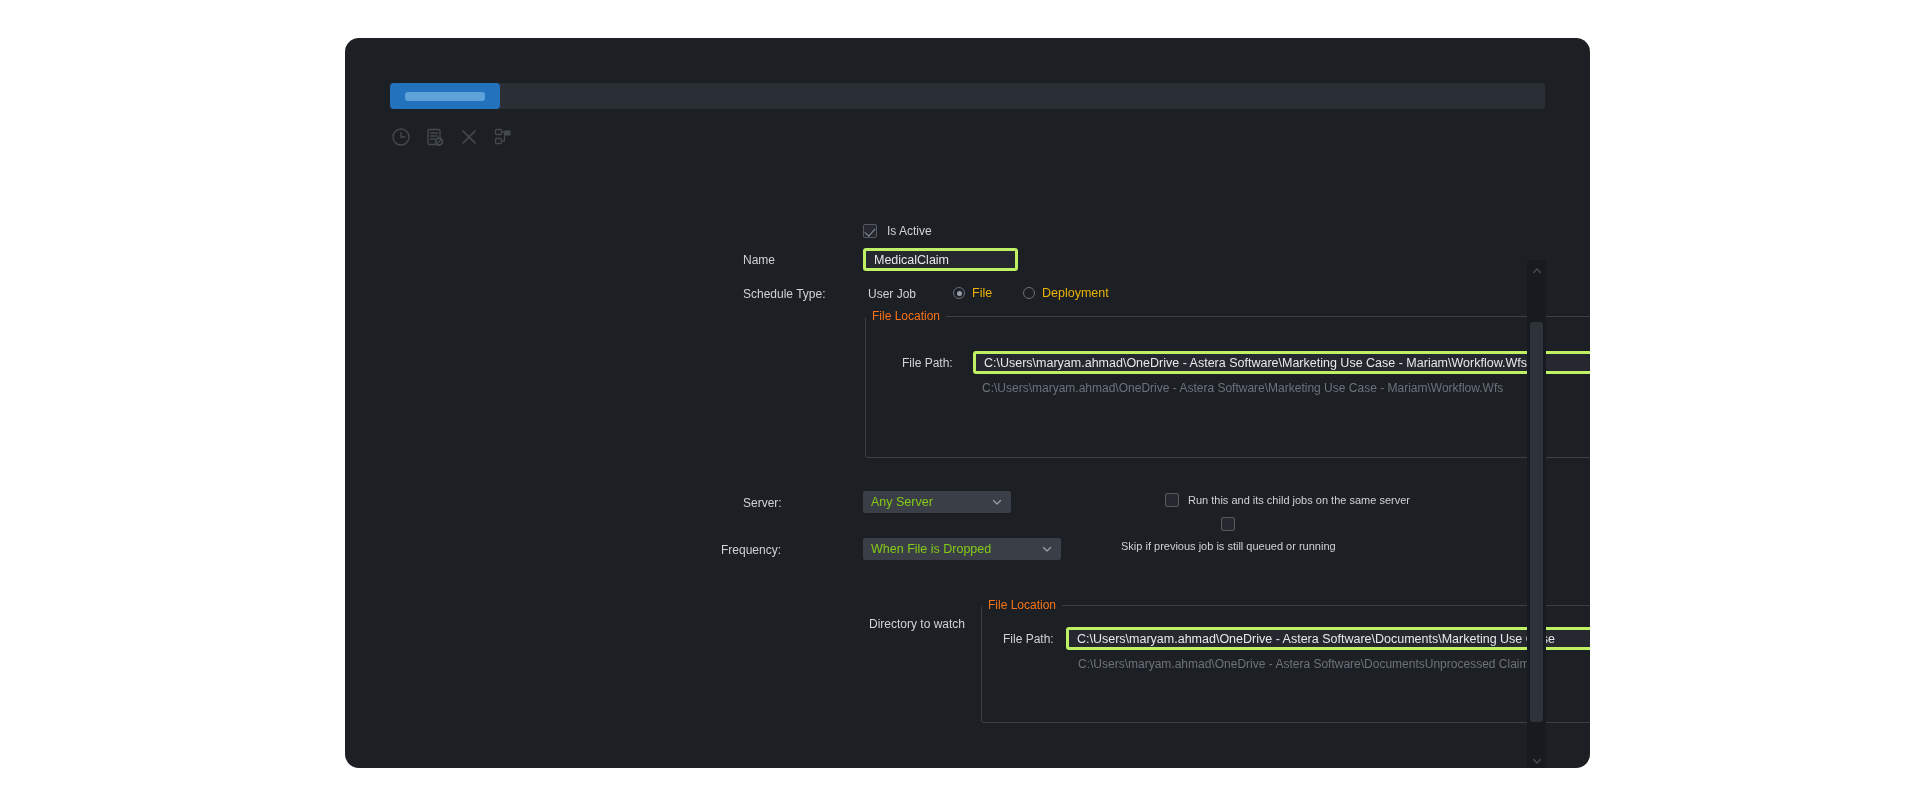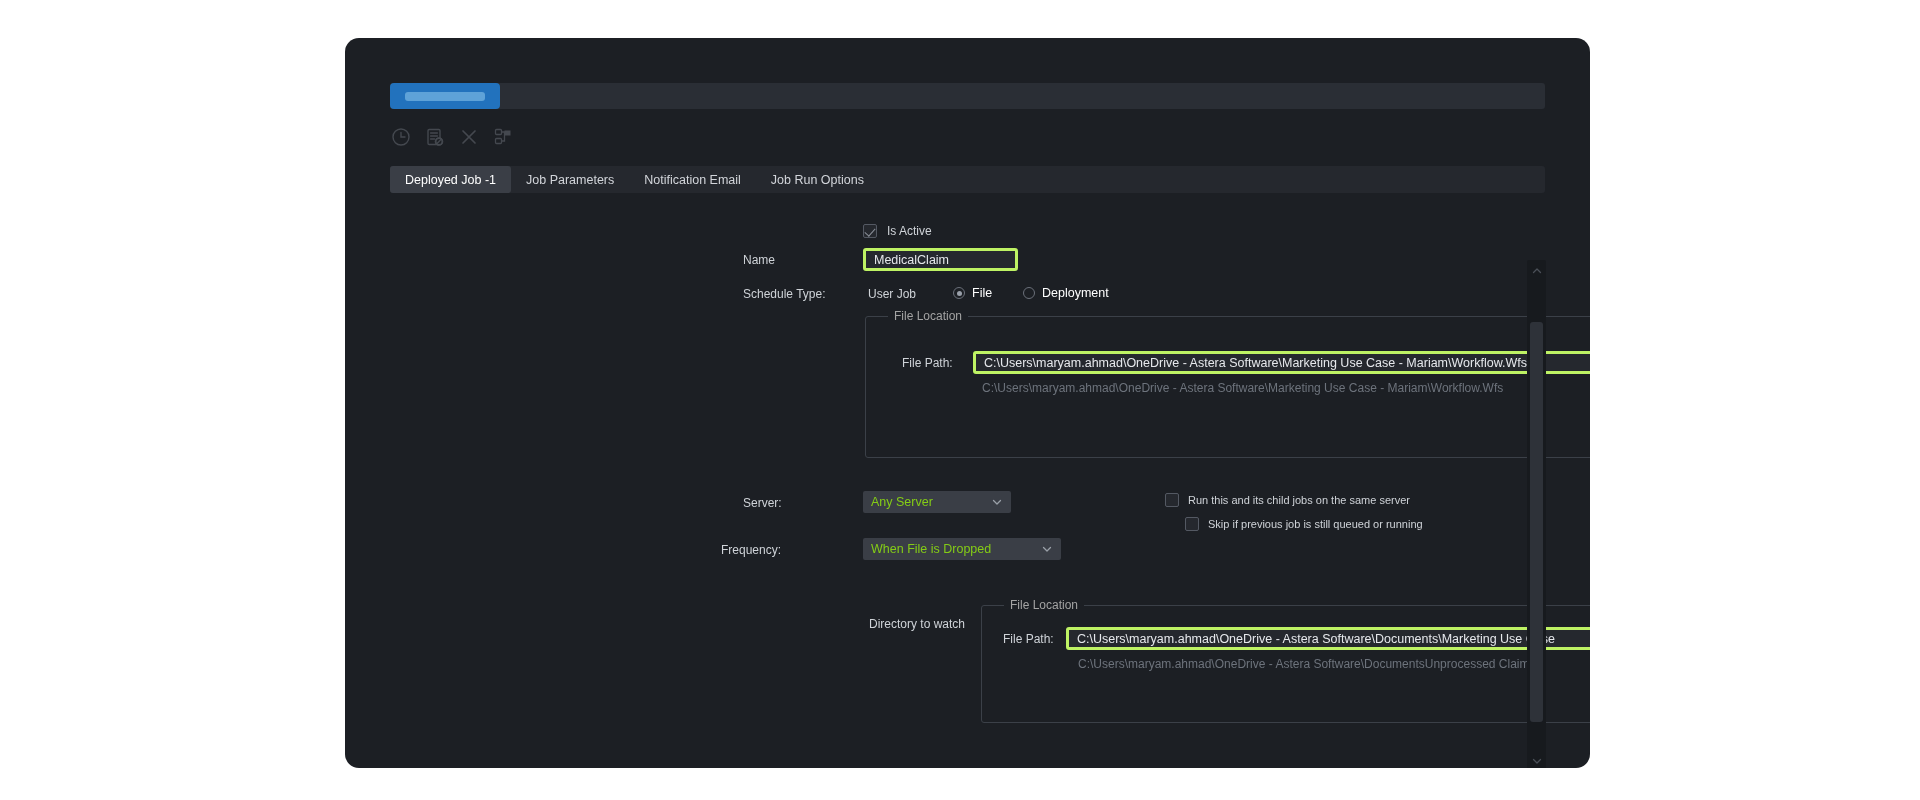--- a/index.html
+++ b/index.html
@@ -169,35 +169,35 @@
     flex: none;
   }
   .radio.sel::after {
     content: "";
     position: absolute;
     left: 2.5px; top: 2.5px;
     width: 5px; height: 5px;
     border-radius: 50%;
     background: #9aa0aa;
   }
-  .radio-lbl { font-size: 12.5px; color: #ffffff; white-space: nowrap; }
+  .radio-lbl { font-size: 12.5px; color: #eab308; white-space: nowrap; }
 
   
   .group {
     position: absolute;
     border: 1px solid #3b4048;
     border-radius: 3px;
   }
   .group > .legend {
     position: absolute;
-    top: -8px; left: 22px;
+    top: -8px; left: 0;
     padding: 0 6px;
     background: #1c1f24;
     font-size: 12px;
-    color: #a3a3a3;
+    color: #f97316;
     white-space: nowrap;
   }
 
   
   .combo {
     position: absolute;
     background: #3a3e46;
     border-radius: 2px;
     height: 22px;
     display: flex;
@@ -296,26 +296,20 @@
         <div class="tb-icon">
           <svg width="20" height="20" viewBox="0 0 20 20" fill="none" stroke="currentColor" stroke-width="1.3">
             <rect x="2.5" y="2.5" width="6" height="5" rx="1"></rect>
             <rect x="2.5" y="11.5" width="6" height="5" rx="1"></rect>
             <path d="M8.5 5h3v9h-3" stroke-linecap="round"></path>
             <path d="M11.5 3.5h6v5h-6z" fill="currentColor" stroke="none"></path>
           </svg>
         </div>
       </div>
 
-      <div class="tabbar">
-        <div class="tab active">Deployed Job -1</div>
-        <div class="tab">Job Parameters</div>
-        <div class="tab">Notification Email</div>
-        <div class="tab">Job Run Options</div>
-      </div>
 
       <div class="body-area">
 
         <div class="chk checked" style="left:518px; top:21px;"></div>
         <div class="lbl" style="left:542px; top:21px;">Is Active</div>
 
         <div class="lbl" style="left:398px; top:50px;">Name</div>
         <div class="tinput" style="left:518px; top:45px; width:155px;">MedicalClaim</div>
 
         <div class="lbl" style="left:398px; top:84px;">Schedule Type:</div>
@@ -345,21 +339,21 @@
             <svg width="12" height="12" viewBox="0 0 12 12" fill="none" stroke="currentColor" stroke-width="1.3">
               <path d="M2.5 4.5L6 8l3.5-3.5" stroke-linecap="round" stroke-linejoin="round"></path>
             </svg>
           </span>
         </div>
 
         <div class="chkrow" style="left:820px; top:290px;">
           <span class="box"></span>
           <span class="txt">Run this and its child jobs on the same server</span>
         </div>
-        <div class="chkrow" style="left:840px; top:314px;">
+        <div class="chkrow" style="left:776px; top:314px;flex-direction:column;">
           <span class="box"></span>
           <span class="txt">Skip if previous job is still queued or running</span>
         </div>
 
         <div class="lbl" style="left:376px; top:340px;">Frequency:</div>
         <div class="combo" style="left:518px; top:335px; width:198px;">
           <span>When File is Dropped</span>
           <span class="caret">
             <svg width="12" height="12" viewBox="0 0 12 12" fill="none" stroke="currentColor" stroke-width="1.3">
               <path d="M2.5 4.5L6 8l3.5-3.5" stroke-linecap="round" stroke-linejoin="round"></path>

